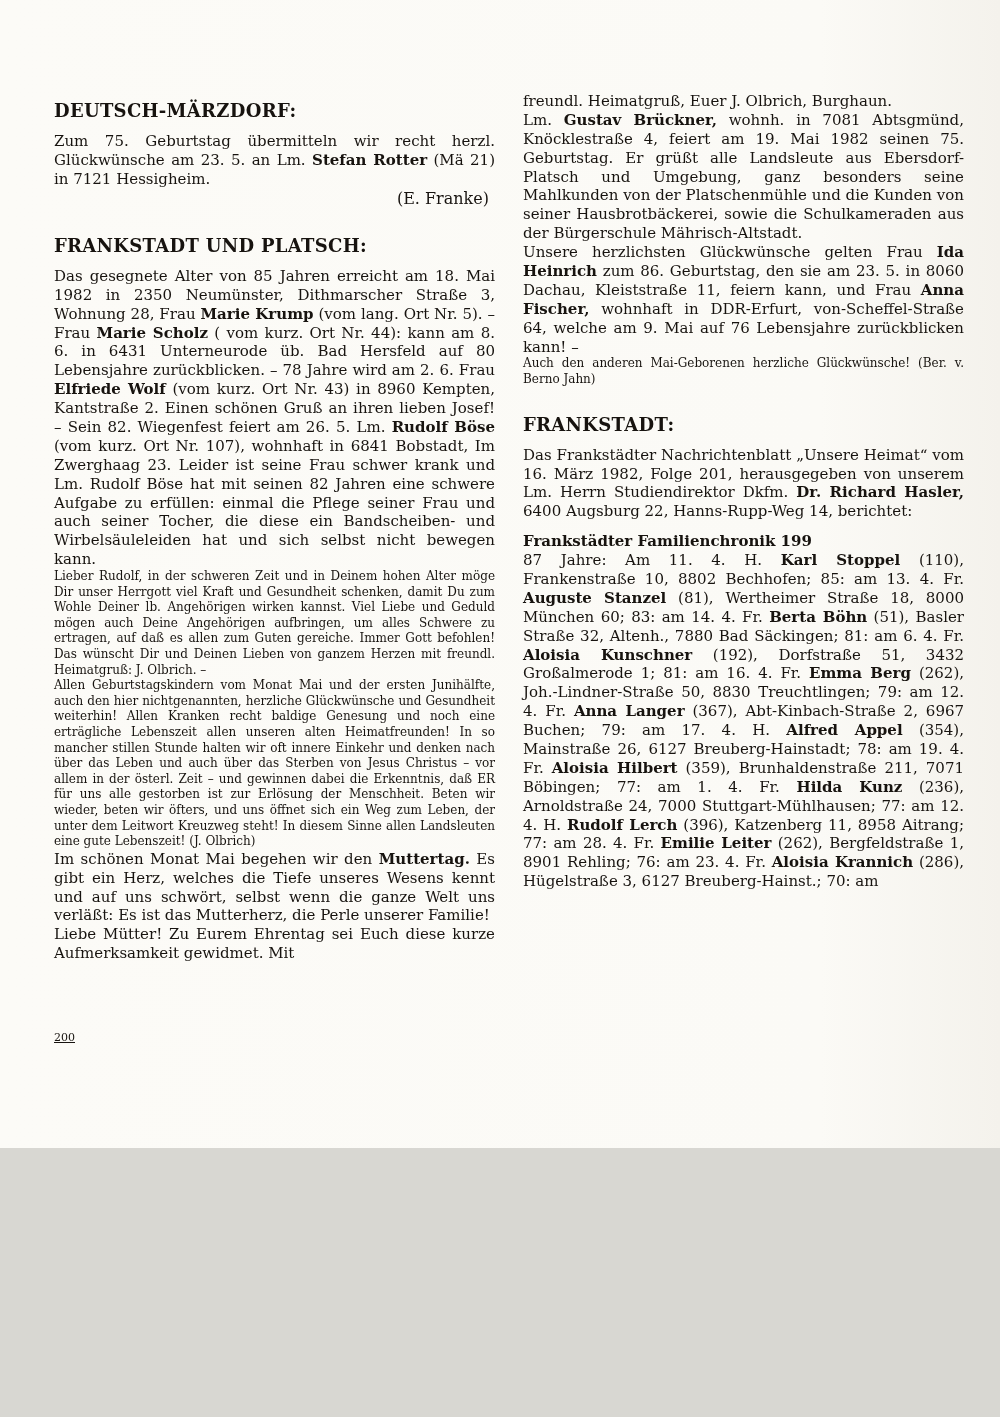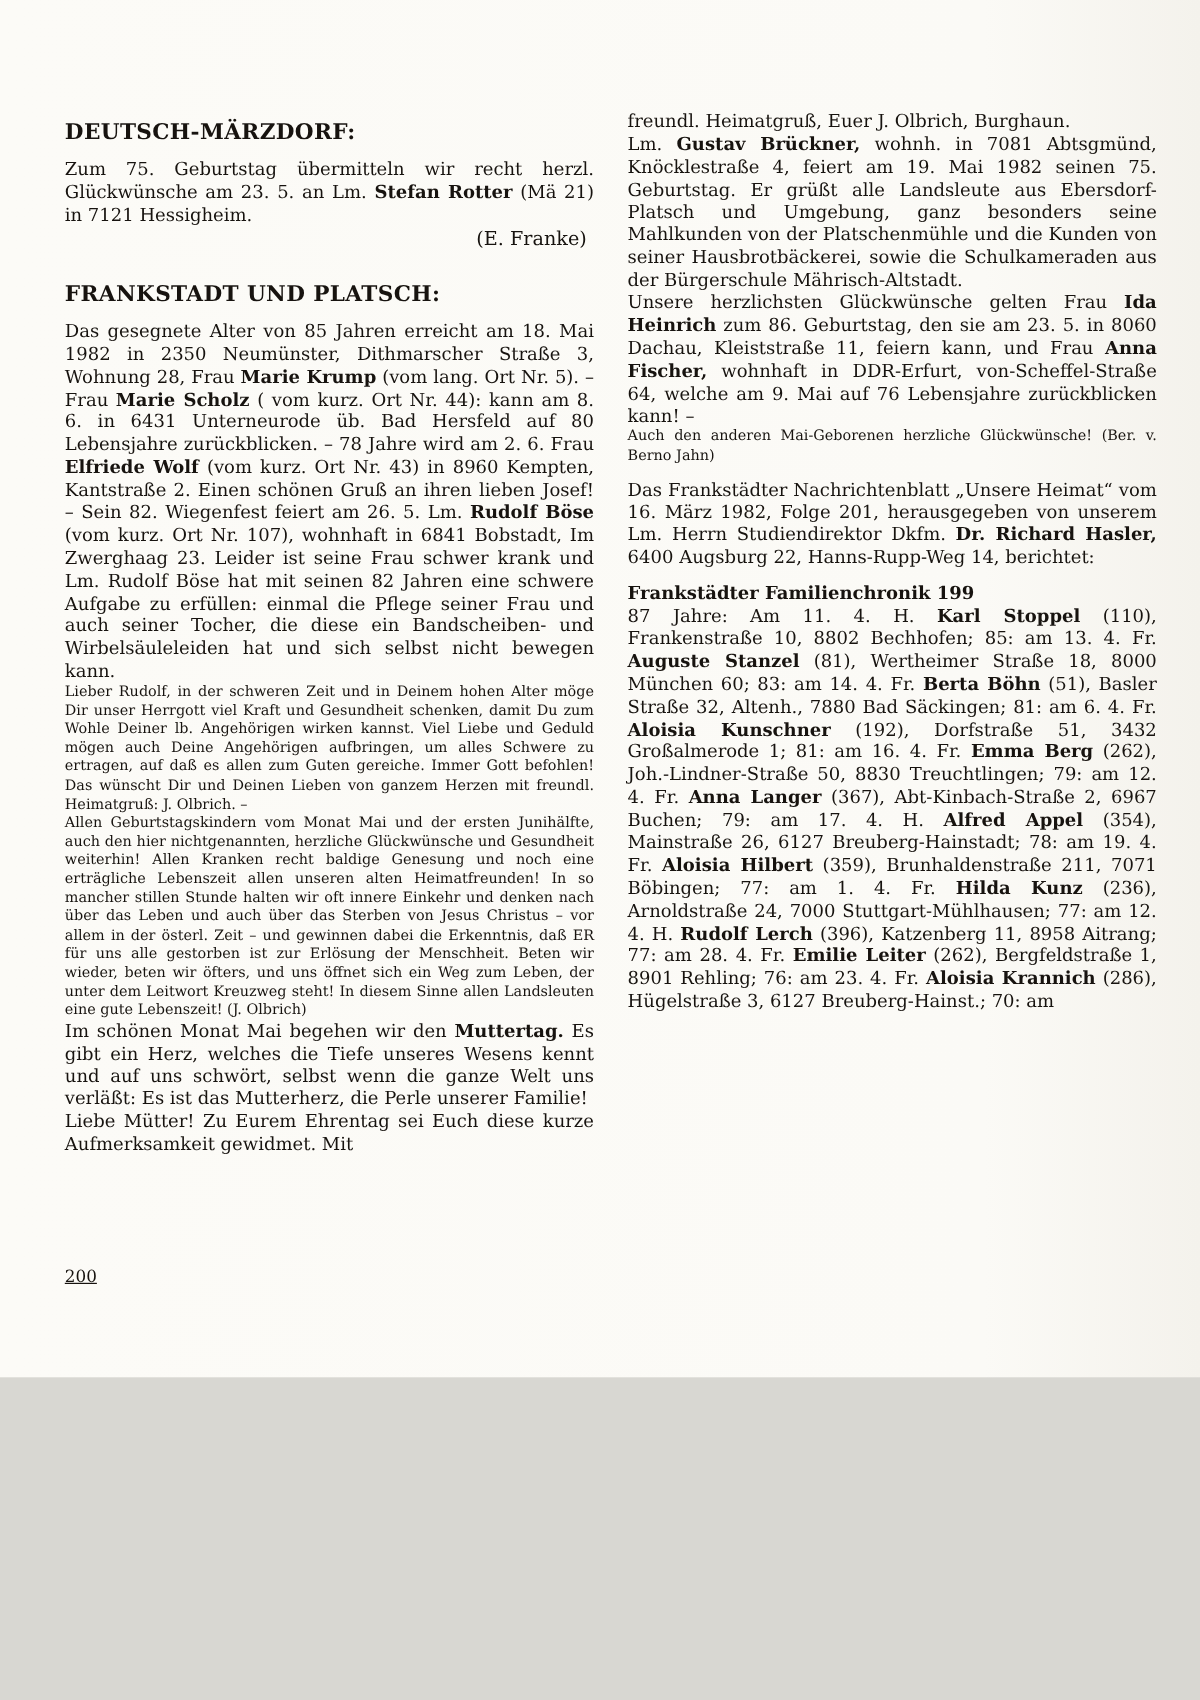--- a/index.html
+++ b/index.html
@@ -39,22 +39,22 @@
     font-size: 16px;
     line-height: 1.26;
     text-align: right;
     padding-right: 6px;
   }
   .gap { margin-top: 11px; }
   strong { font-weight: bold; }
   .page-number {
     position: absolute;
     left: 54px;
-    bottom: 76px;
-    font-size: 14px;
+    bottom: 104px;
+    font-size: 11px;
     color: #17130f;
     text-decoration: underline;
   }
 </style>
 </head>
 <body>
 
 <div class="page">
   <div class="columns">
     <div class="column">
@@ -66,19 +66,20 @@
         <p class="para-sm"><span>Lieber Rudolf, in der schweren Zeit und in Deinem hohen Alter möge Dir unser Herrgott viel Kraft und Gesundheit schenken, damit Du zum Wohle Deiner lb. Angehörigen wirken kannst. Viel Liebe und Geduld mögen auch Deine Angehörigen aufbringen, um alles Schwere zu ertragen, auf daß es allen zum Guten gereiche. Immer Gott befohlen! Das wünscht Dir und Deinen Lieben von ganzem Herzen mit freundl. Heimatgruß: J. Olbrich. –</span></p>
         <p class="para-sm"><span>Allen Geburtstagskindern vom Monat Mai und der ersten Junihälfte, auch den hier nichtgenannten, herzliche Glückwünsche und Gesundheit weiterhin! Allen Kranken recht baldige Genesung und noch eine erträgliche Lebenszeit allen unseren alten Heimatfreunden! In so mancher stillen Stunde halten wir oft innere Einkehr und denken nach über das Leben und auch über das Sterben von Jesus Christus – vor allem in der österl. Zeit – und gewinnen dabei die Erkenntnis, daß ER für uns alle gestorben ist zur Erlösung der Menschheit. Beten wir wieder, beten wir öfters, und uns öffnet sich ein Weg zum Leben, der unter dem Leitwort Kreuzweg steht! In diesem Sinne allen Landsleuten eine gute Lebenszeit! (J. Olbrich)</span></p>
         <p class="para"><span>Im schönen Monat Mai begehen wir den </span><strong>Muttertag.</strong><span> Es gibt ein Herz, welches die Tiefe unseres Wesens kennt und auf uns schwört, selbst wenn die ganze Welt uns verläßt: Es ist das Mutterherz, die Perle unserer Familie!</span></p>
         <p class="para"><span>Liebe Mütter! Zu Eurem Ehrentag sei Euch diese kurze Aufmerksamkeit gewidmet. Mit</span></p>
       </div>
     <div class="column">
         <p class="para"><span>freundl. Heimatgruß, Euer J. Olbrich, Burghaun.</span></p>
         <p class="para"><span>Lm. </span><strong>Gustav Brückner,</strong><span> wohnh. in 7081 Abtsgmünd, Knöcklestraße 4, feiert am 19. Mai 1982 seinen 75. Geburtstag. Er grüßt alle Landsleute aus Ebersdorf-Platsch und Umgebung, ganz besonders seine Mahlkunden von der Platschenmühle und die Kunden von seiner Hausbrotbäckerei, sowie die Schulkameraden aus der Bürgerschule Mährisch-Altstadt.</span></p>
         <p class="para"><span>Unsere herzlichsten Glückwünsche gelten Frau </span><strong>Ida Heinrich</strong><span> zum 86. Geburtstag, den sie am 23. 5. in 8060 Dachau, Kleiststraße 11, feiern kann, und Frau </span><strong>Anna Fischer,</strong><span> wohnhaft in DDR-Erfurt, von-Scheffel-Straße 64, welche am 9. Mai auf 76 Lebensjahre zurückblicken kann! –</span></p>
         <p class="para-sm"><span>Auch den anderen Mai-Geborenen herzliche Glückwünsche! (Ber. v. Berno Jahn)</span></p>
+        <h3 class="heading"><strong>FRANKSTADT:</strong></h3>
         <p class="para gap"><span>Das Frankstädter Nachrichtenblatt „Unsere Heimat“ vom 16. März 1982, Folge 201, herausgegeben von unserem Lm. Herrn Studiendirektor Dkfm. </span><strong>Dr. Richard Hasler,</strong><span> 6400 Augsburg 22, Hanns-Rupp-Weg 14, berichtet:</span></p>
         <p class="para gap"><strong>Frankstädter Familienchronik 199</strong></p>
         <p class="para"><span>87 Jahre: Am 11. 4. H. </span><strong>Karl Stoppel</strong><span> (110), Frankenstraße 10, 8802 Bechhofen; 85: am 13. 4. Fr. </span><strong>Auguste Stanzel</strong><span> (81), Wertheimer Straße 18, 8000 München 60; 83: am 14. 4. Fr. </span><strong>Berta Böhn</strong><span> (51), Basler Straße 32, Altenh., 7880 Bad Säckingen; 81: am 6. 4. Fr. </span><strong>Aloisia Kunschner</strong><span> (192), Dorfstraße 51, 3432 Großalmerode 1; 81: am 16. 4. Fr. </span><strong>Emma Berg</strong><span> (262), Joh.-Lindner-Straße 50, 8830 Treuchtlingen; 79: am 12. 4. Fr. </span><strong>Anna Langer</strong><span> (367), Abt-Kinbach-Straße 2, 6967 Buchen; 79: am 17. 4. H. </span><strong>Alfred Appel</strong><span> (354), Mainstraße 26, 6127 Breuberg-Hainstadt; 78: am 19. 4. Fr. </span><strong>Aloisia Hilbert</strong><span> (359), Brunhaldenstraße 211, 7071 Böbingen; 77: am 1. 4. Fr. </span><strong>Hilda Kunz</strong><span> (236), Arnoldstraße 24, 7000 Stuttgart-Mühlhausen; 77: am 12. 4. H. </span><strong>Rudolf Lerch</strong><span> (396), Katzenberg 11, 8958 Aitrang; 77: am 28. 4. Fr. </span><strong>Emilie Leiter</strong><span> (262), Bergfeldstraße 1, 8901 Rehling; 76: am 23. 4. Fr. </span><strong>Aloisia Krannich</strong><span> (286), Hügelstraße 3, 6127 Breuberg-Hainst.; 70: am</span></p>
       </div>
   </div>
   <div class="page-number">200</div>
 </div>
 
 </body></html>

